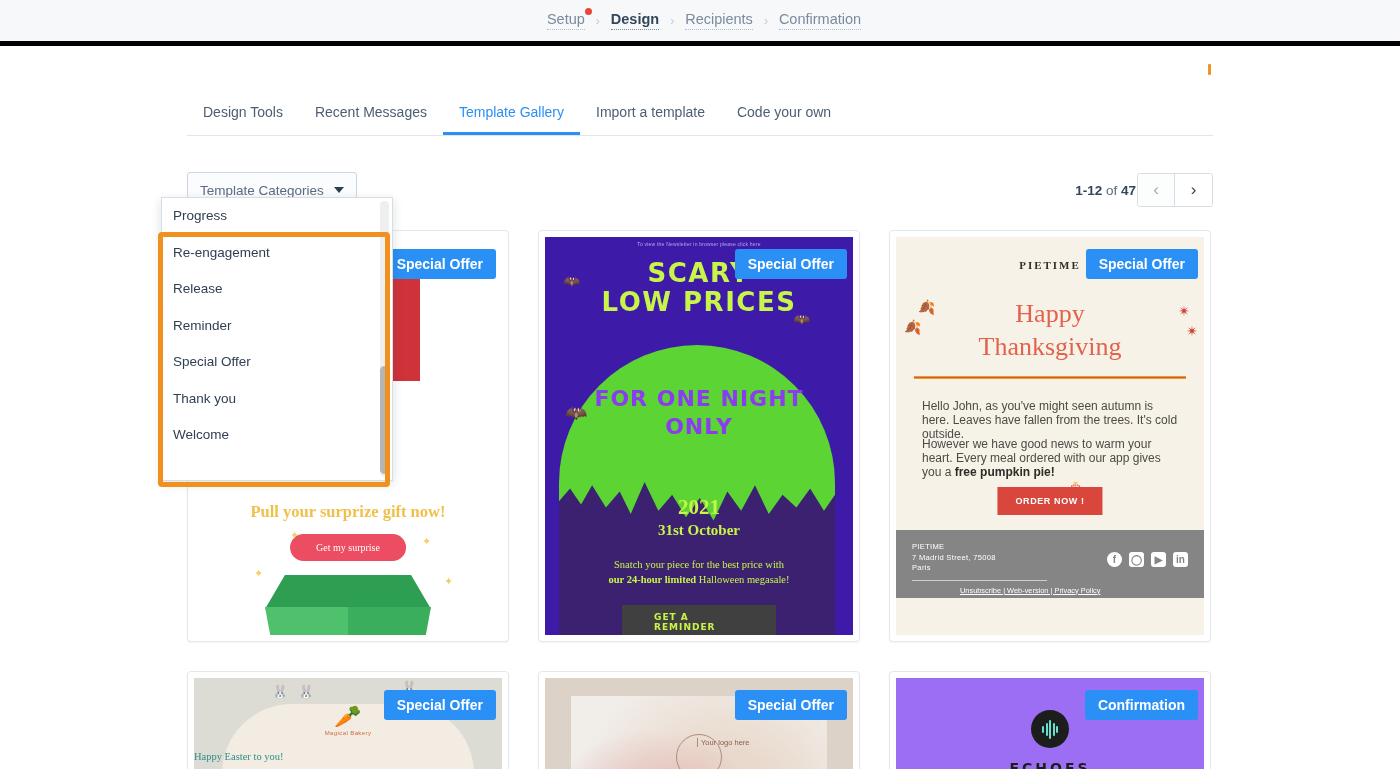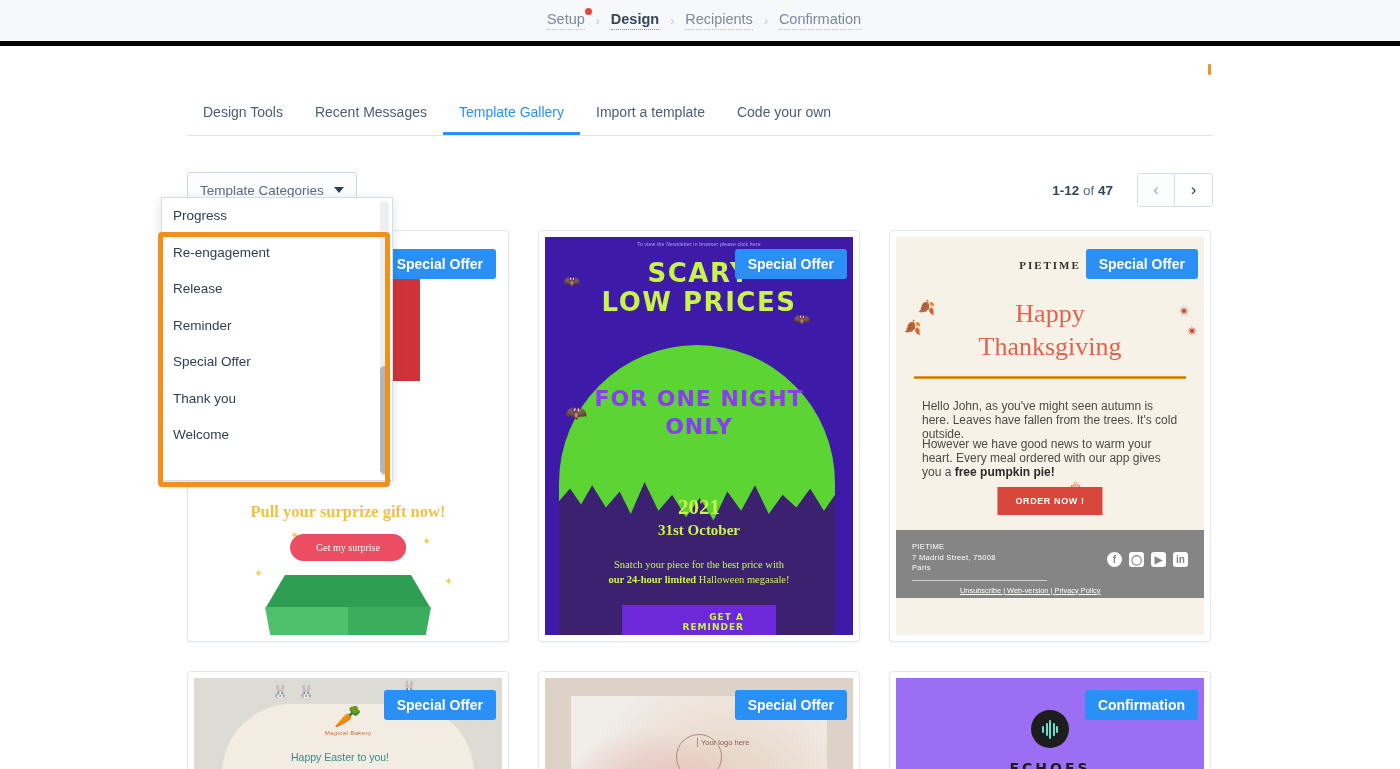--- a/index.html
+++ b/index.html
@@ -73,21 +73,21 @@
     border-radius:3px;
     display:flex; align-items:center; justify-content:space-between;
     padding:0 12px;
     font-size:13.5px; color:#5b6b80;
     cursor:pointer;
   }
   .caret {
     width:0;height:0;border-left:5px solid transparent;border-right:5px solid transparent;
     border-top:6px solid #2f3e52;
   }
-  .pager { display:flex; align-items:center; gap:24px; }
+  .pager { display:flex; align-items:center; gap:1px; }
   .pager-count { font-size:13.5px; color:#5b6b80; }
   .pager-count b { color:#33475b; font-weight:bold; }
   .pg-group { display:flex; border:1px solid #d6dde5; border-radius:3px; overflow:hidden; background:#fff; }
   .pg-btn {
     width:37px; height:32px;
     display:flex;align-items:center;justify-content:center;
     font-size:17px; color:#2f3e52; cursor:pointer;
     background:#fff;
   }
   .pg-btn.prev { color:#9fabba; background:#fcfdfd; border-right:1px solid #d6dde5; }
@@ -186,24 +186,23 @@
     color:#c8f547; font-size:15px; font-weight:bold;
     font-family:"Liberation Serif", serif;
   }
   .c2 .body {
     position:absolute; top:320px; left:24px; right:24px; text-align:center;
     color:#c8f547; font-size:10.5px; line-height:15px;
     font-family:"Liberation Serif", serif;
   }
   .c2 .cta {
     position:absolute; top:368px; left:50%; transform:translateX(-50%);
-    background:#6d28d9; color:#c8f547; font-size:9px; font-weight:bold;
+    background:#404040; color:#c8f547; font-size:9px; font-weight:bold;
     padding:7px 32px; letter-spacing:1px;
     font-family:"DejaVu Sans", sans-serif;
-    text-align:right;
   }
   .bat { position:absolute; font-size:14px; color:#150a2e; }
 
   
   .c3 .bg { position:absolute; inset:0; background:#f7f2e7; }
   .c3 .brand {
     position:absolute; top:22px; left:0; right:0; text-align:center;
     font-family:"Liberation Serif", serif; font-weight:bold;
     font-size:11px; letter-spacing:2px; color:#33302c;
   }
@@ -248,22 +247,22 @@
   .c4 .blob {
     position:absolute; top:26px; left:28px; right:28px; bottom:0;
     background:#f2ece3; border-radius:70px 70px 0 0;
   }
   .c4 .carrot { position:absolute; top:26px; left:50%; transform:translateX(-50%); font-size:22px; }
   .c4 .bakery {
     position:absolute; top:52px; left:0; right:0; text-align:center;
     font-size:6px; color:#cf6a3d; letter-spacing:.4px;
   }
   .c4 .easter {
-    position:absolute; top:73px; left:0; right:16px; text-align:center;
-    font-size:10.5px; color:#2f8f87; font-family:Liberation Sans, sans-serif;
+    position:absolute; top:73px; left:0; right:16px; 
+    font-size:10.5px; color:#2f8f87; font-family:Liberation Serif, serif;
   }
   .c4 .golden {
     position:absolute; top:90px; left:0; right:0; text-align:center;
     font-size:18px; color:#e2613a; font-style:italic; font-weight:bold;
     font-family:"Liberation Serif", serif;
   }
   .c4 .bunny { position:absolute; top:6px; font-size:13px; }
 
   
   .c5 .bg { position:absolute; inset:0; background:#ddd2c8; }

